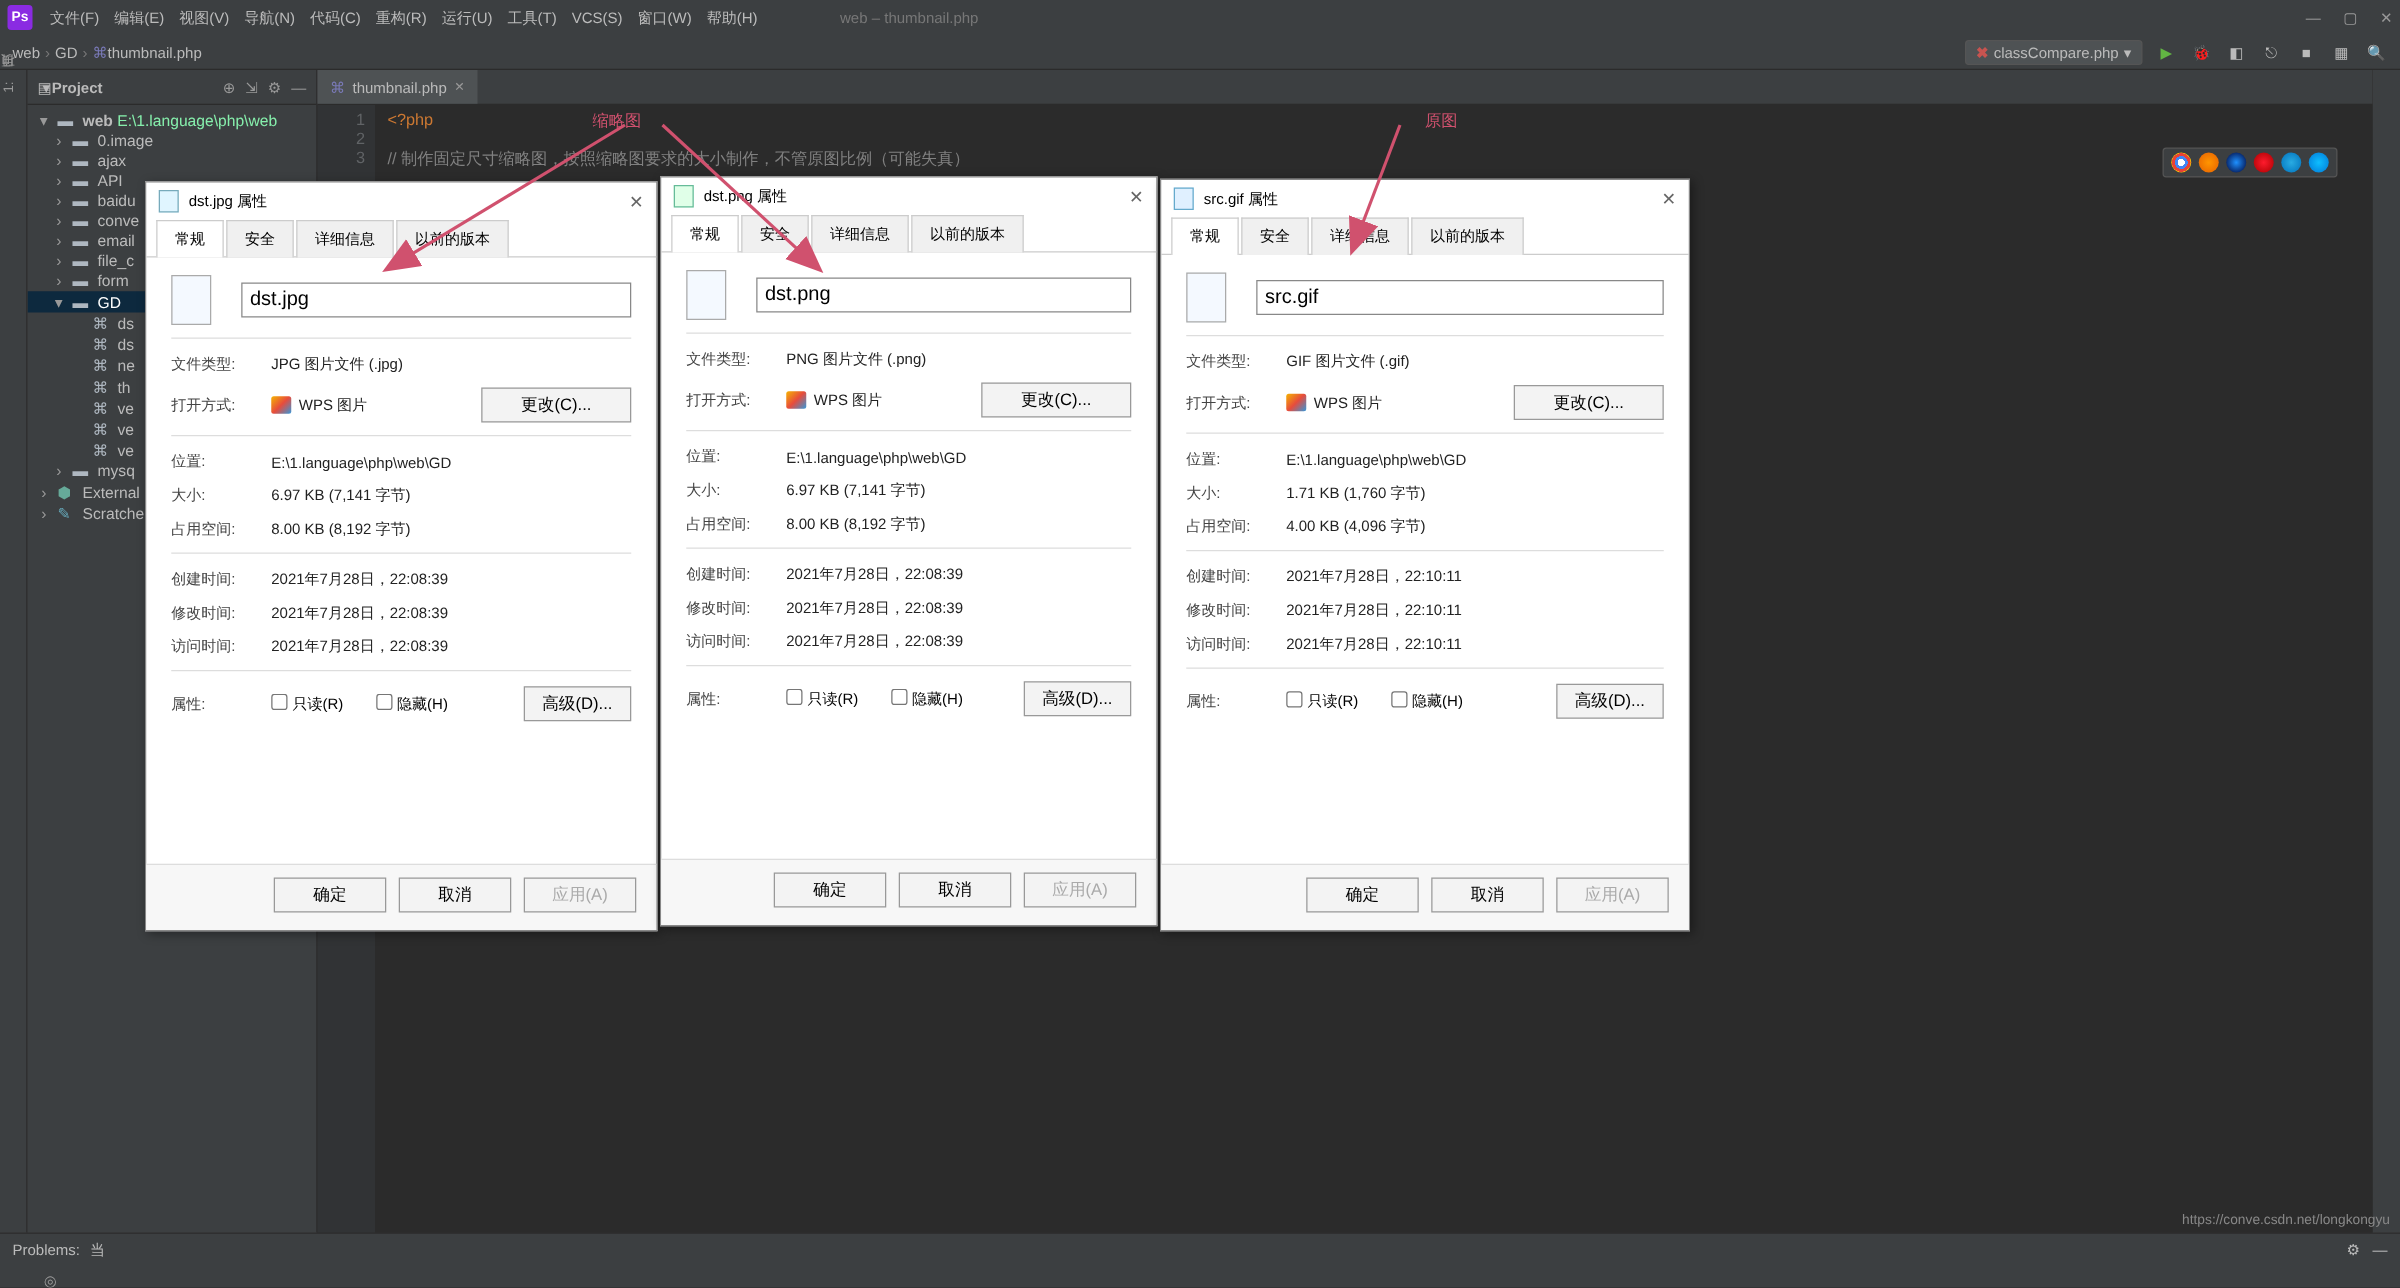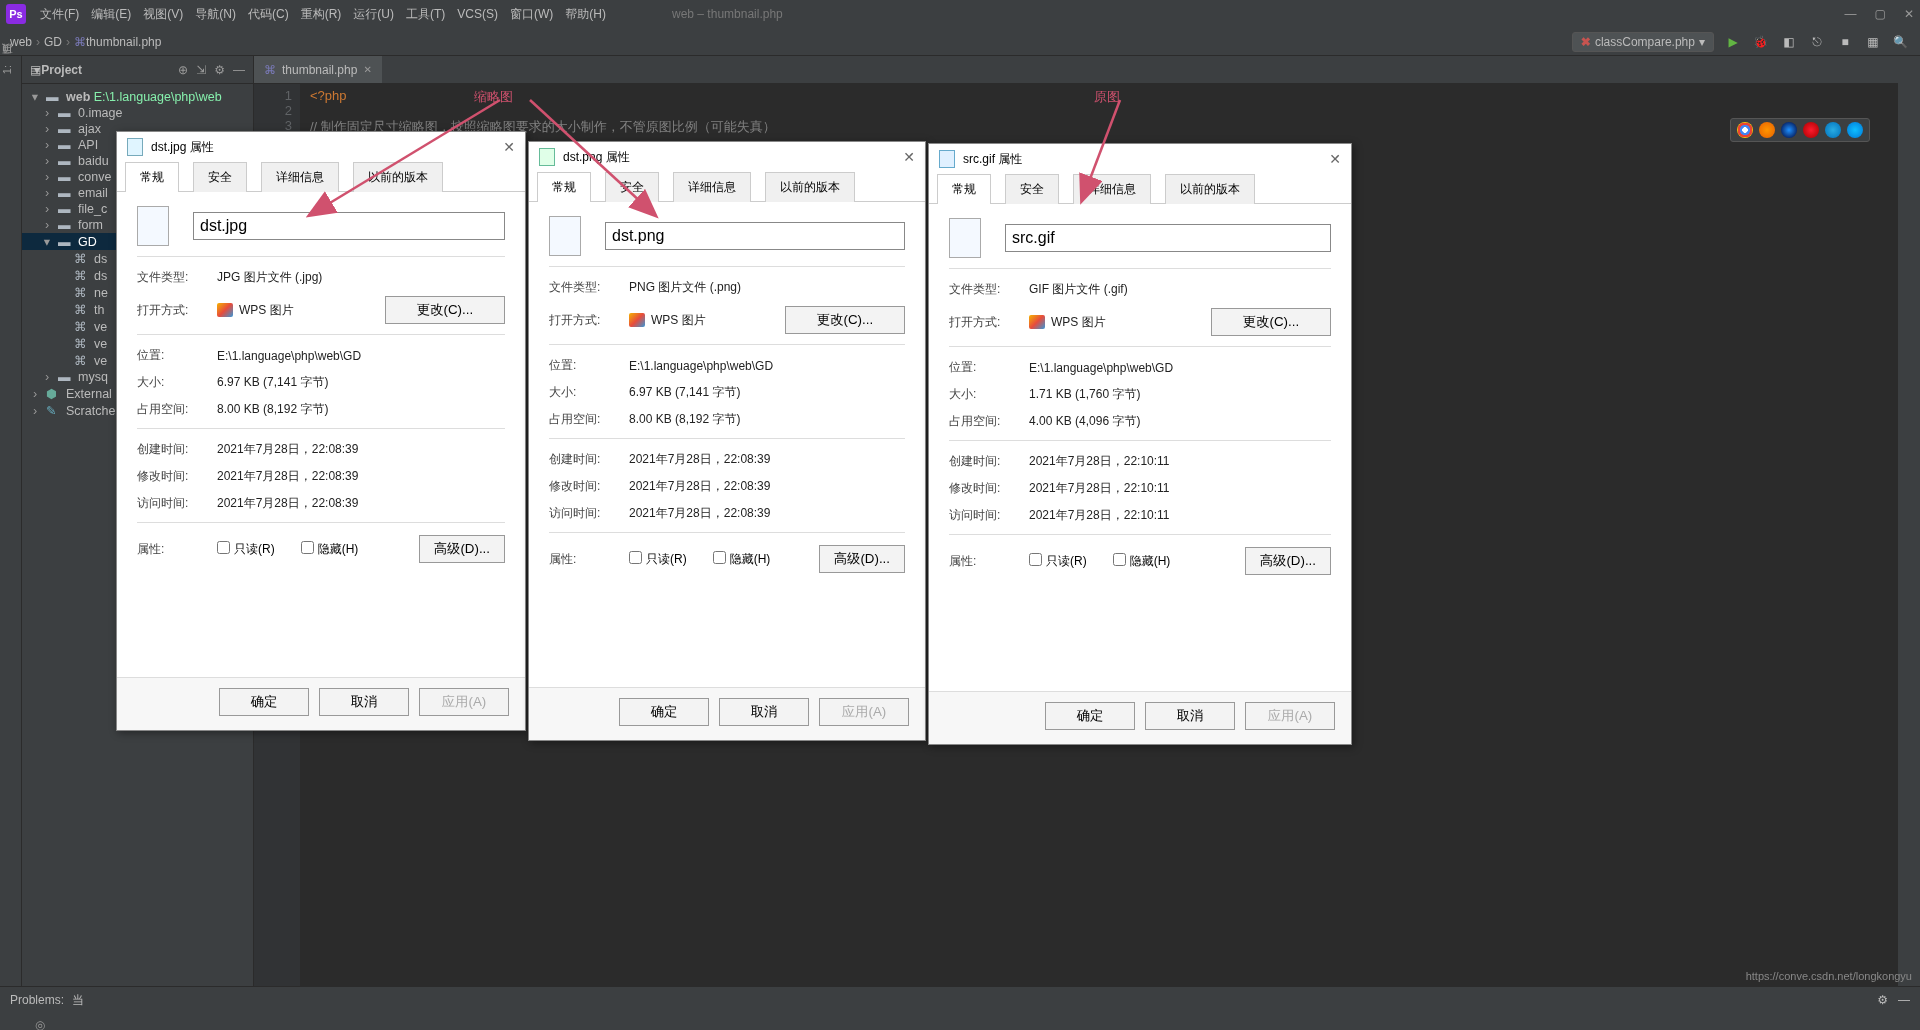--- a/index.html
+++ b/index.html
@@ -61,21 +61,21 @@
 .problems-sub{height:24px;display:flex;align-items:center;padding:0 35px;gap:16px;color:#999;}
 
 
 .propdlg{position:absolute;background:#fff;border:1px solid #888;box-shadow:2px 2px 8px rgba(0,0,0,0.4);color:#000;font-size:12px;display:flex;flex-direction:column;}
 .propdlg .titlebar{height:30px;display:flex;align-items:center;padding:0 10px;}
 .propdlg .titlebar .ficon{width:16px;height:18px;margin-right:8px;border:1px solid #9cc;background:#e0f0ff;position:relative;}
 .propdlg .titlebar .ficon.jpg{background:#e0f5ff;border-color:#7ab;} 
 .propdlg .titlebar .ficon.png{background:#e0ffe8;border-color:#6b9;}
 .propdlg .titlebar .ficon.gif{background:#e0f0ff;border-color:#6ac;}
 .propdlg .titlebar .close{margin-left:auto;color:#666;font-size:14px;cursor:pointer;}
-.propdlg .tabs{display:flex;border-bottom:1px solid #ccc;padding:0 8px;gap:12px;}
+.propdlg .tabs{display:flex;border-bottom:1px solid #ccc;padding:0 8px;}
 .propdlg .tabs .tab{padding:6px 14px;background:#f0f0f0;border:1px solid #ccc;border-bottom:none;margin-right:2px;margin-bottom:-1px;cursor:pointer;}
 .propdlg .tabs .tab.active{background:#fff;}
 .propdlg .body{flex:1;padding:14px 20px;}
 .propdlg .row{display:flex;align-items:center;margin-bottom:10px;}
 .propdlg .row .k{width:80px;color:#444;}
 .propdlg .row .v{flex:1;color:#222;}
 .propdlg .ficon-lg{width:32px;height:40px;border:1px solid #aaa;margin-right:24px;background:#f4f9ff;}
 .propdlg .fname-in{flex:1;border:1px solid #888;padding:4px 6px;font-size:16px;}
 .propdlg hr{border:none;border-top:1px solid #ddd;margin:8px 0 12px;}
 .propdlg .btn{border:1px solid #999;background:#f3f3f3;padding:4px 14px;cursor:pointer;}
@@ -272,21 +272,21 @@
         <div>1</div>
           <div>2</div>
           <div>3</div>
       </div>
       <div class="code">
         <div><span class="kw">&lt;?php</span></div>
         <div>&nbsp;</div>
         <div><span class="cm">// 制作固定尺寸缩略图，按照缩略图要求的大小制作，不管原图比例（可能失真）</span></div>
       </div>
       <span class="red-lbl" style="left:220px;top:4px">缩略图</span>
-      <span class="red-lbl" style="left:840px;top:4px">原图</span>
+      <span class="red-lbl" style="left:886px;top:4px">原图</span>
     </div>
     <div class="browsers">
       <span class="br" style="background:radial-gradient(circle,#fff 25%,#4285f4 26% 45%,#ea4335 46% 65%,#fbbc05 66% 85%,#34a853 86%)"></span>
       <span class="br" style="background:radial-gradient(circle,#ff9500,#e66000)"></span>
       <span class="br" style="background:radial-gradient(circle,#1e90ff,#003)"></span>
       <span class="br" style="background:radial-gradient(circle,#ff1b2d,#a70000)"></span>
       <span class="br" style="background:radial-gradient(circle,#29abe2,#0071bc)"></span>
       <span class="br" style="background:radial-gradient(circle,#0ebeff,#0078d7)"></span>
     </div>
   </div>
@@ -302,21 +302,21 @@
       <span>—</span>
     </span>
   </div>
   <div class="problems-sub">
     <span>◎</span>
   </div>
 
 </div>
 
 <div id="dialogs">
-    <div class="propdlg" style="left: 116px; top: 131px; width: 410px; height: 600px;">
+    <div class="propdlg" style="left: 116px; top: 145px; width: 410px; height: 600px;">
     <div class="titlebar">
       <span class="ficon jpg"></span>
       <span>dst.jpg 属性</span>
       <span class="close">✕</span>
     </div>
     <div class="tabs">
       <div class="tab active">常规</div>
       <div class="tab">安全</div>
       <div class="tab">详细信息</div>
       <div class="tab">以前的版本</div>

